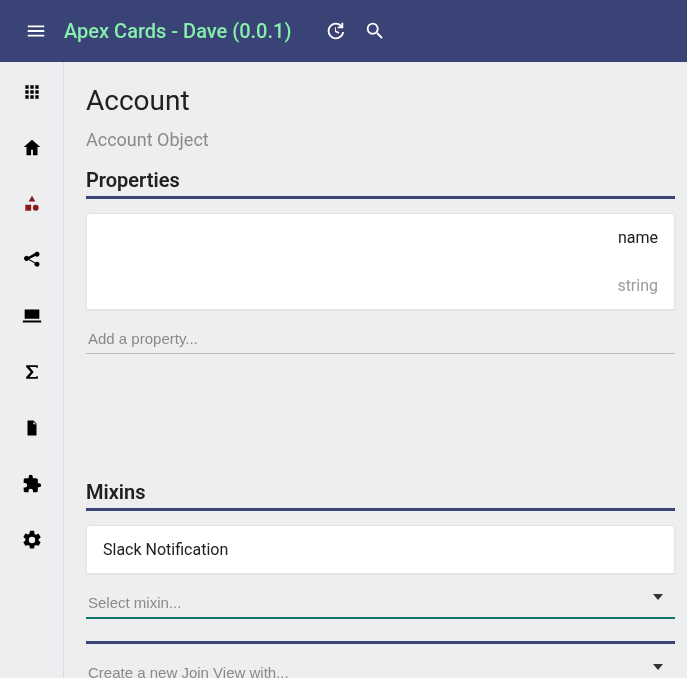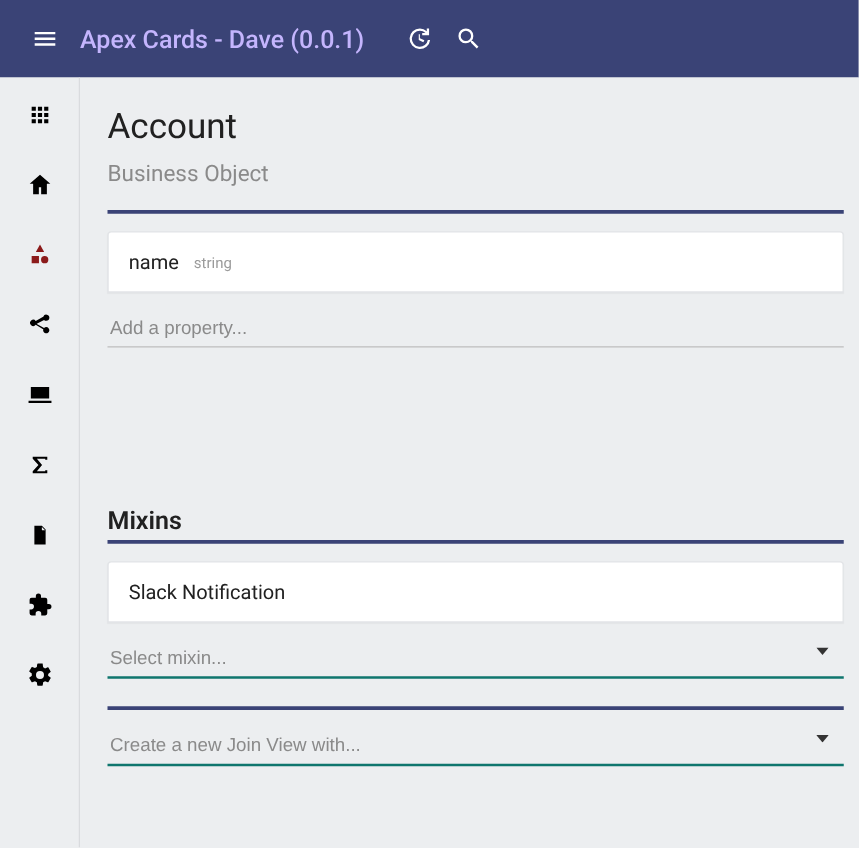--- a/index.html
+++ b/index.html
@@ -11,21 +11,21 @@
     color: #212121;
     overflow: hidden;
   }
   
   .appbar {
     height: 62px;
     background: #3a4376;
     display: flex;
     align-items: center;
     padding: 0 16px;
-    color: #c4b5fd;
+    color: #86efac;
   }
   .appbar .icon-btn {
     width: 40px; height: 40px;
     display: flex; align-items: center; justify-content: center;
     cursor: pointer;
     border-radius: 50%;
     flex-shrink: 0;
   }
   .appbar .title {
     font-size: 20px;
@@ -87,23 +87,23 @@
   .card {
     background: #fff;
     border: 1px solid #e2e4e7;
     border-radius: 3px;
     padding: 14px 16px;
     box-shadow: 0 1px 1px rgba(0,0,0,0.04);
   }
   .card + .card { border-top: 2px solid #ec4899; margin-top: -1px; border-radius: 0 0 3px 3px; font-weight: bold;}
   .card:first-child { border-radius: 3px 3px 0 0; }
 
-  .prop-row { display: flex; align-items: center; gap: 12px; }
+  .prop-row { display: flex; align-items: flex-end; gap: 29px; flex-direction: column; }
   .prop-name { font-size: 16px; }
-  .prop-type { font-size: 12px; color: #9b9b9b; }
+  .prop-type { font-size: 16px; color: #9b9b9b; }
 
   .underline-input {
     width: 100%;
     border: none;
     border-bottom: 1px solid #bdbdbd;
     background: transparent;
     font-size: 15px;
     padding: 6px 2px;
     color: #404040;
     outline: none;
@@ -207,24 +207,25 @@
     <div class="rail-btn">
       <svg width="22" height="22" viewBox="0 0 24 24" fill="currentColor">
           <path d="M19.14 12.94a7.49 7.49 0 0 0 .05-.94 7.49 7.49 0 0 0-.05-.94l2.03-1.58a.5.5 0 0 0 .12-.64l-1.92-3.32a.5.5 0 0 0-.61-.22l-2.39.96a7.03 7.03 0 0 0-1.62-.94l-.36-2.54A.5.5 0 0 0 13.9 2h-3.8a.5.5 0 0 0-.49.42l-.36 2.54c-.58.24-1.12.56-1.62.94l-2.39-.96a.5.5 0 0 0-.61.22L2.71 8.48a.5.5 0 0 0 .12.64l2.03 1.58c-.03.31-.05.63-.05.94s.02.63.05.94L2.83 14.16a.5.5 0 0 0-.12.64l1.92 3.32c.14.24.43.34.61.22l2.39-.96c.5.38 1.04.7 1.62.94l.36 2.54c.4.24.25.42.49.42h3.8a.5.5 0 0 0 .49-.42l.36-2.54c.58-.24 1.12-.56 1.62-.94l2.39.96c.24.1.5 0 .61-.22l1.92-3.32a.5.5 0 0 0-.12-.64l-2.03-1.58zM12 15.5A3.5 3.5 0 1 1 15.5 12 3.5 3.5 0 0 1 12 15.5z"></path>
         </svg>
     </div>
   </div>
 
   <div class="main">
     <div class="page-head">
       <span class="obj-name">Account</span>
-      <span class="obj-type">Business Object</span>
+      <span class="obj-type">Account Object</span>
     </div>
 
     <div class="section">
+      <div class="section-title">Properties</div>
       <div class="section-rule"></div>
       <div class="card-list">
         <div class="card">
           <div class="prop-row">
             <span class="prop-name">name</span>
             <span class="prop-type">string</span>
           </div>
         </div>
       </div>
       <input class="underline-input" type="text" placeholder="Add a property..." style="">

